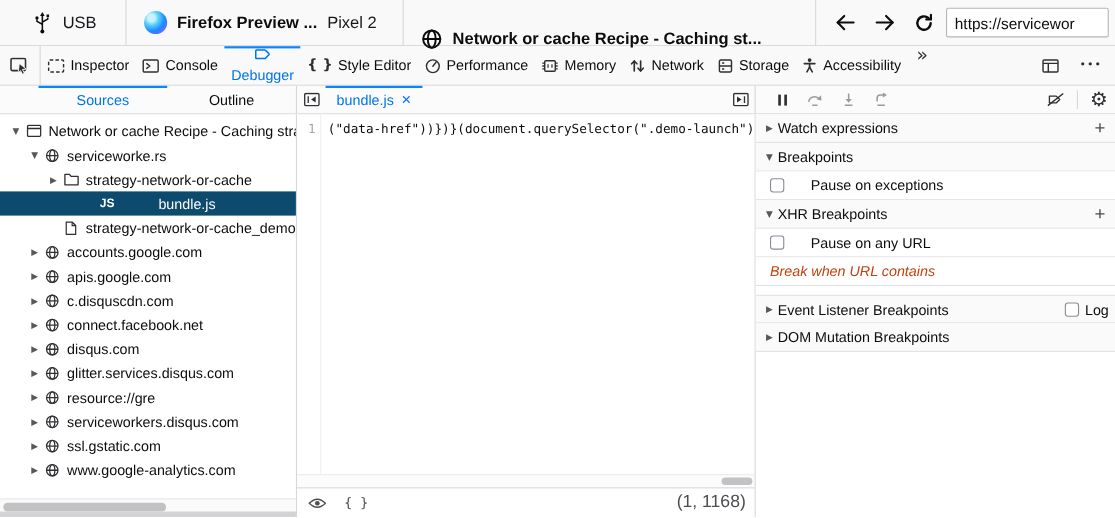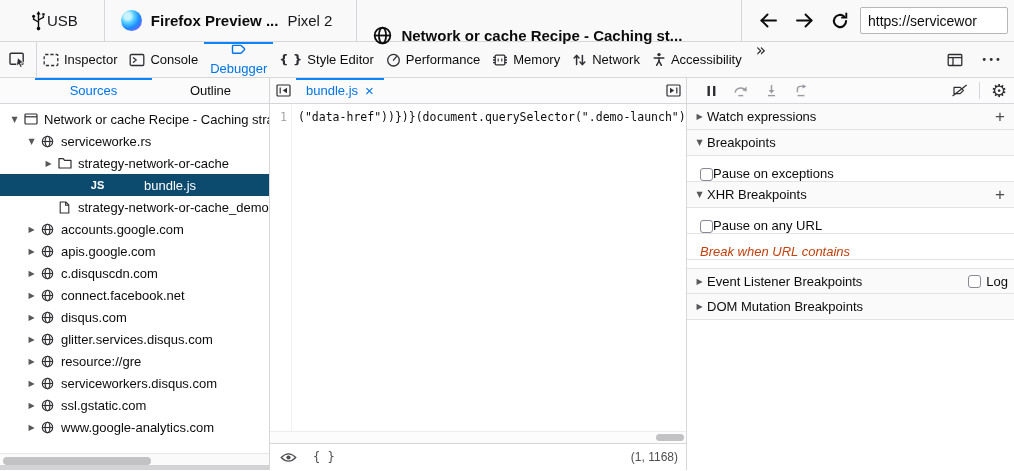--- a/index.html
+++ b/index.html
@@ -8,21 +8,21 @@
     font-family:"Liberation Sans", sans-serif;
     font-size:13px; color:#0c0c0d; background:#fff; position:relative;
   }
   .glyph { font-family:"DejaVu Sans", sans-serif; }
 
   
   .topbar { height:42px; background:#f9f9fa; border-bottom:1px solid #d7d7db;
             display:flex; align-items:stretch; }
   .tb-sec { display:flex; align-items:center; }
   .tb-div { width:1px; background:#d7d7db; }
-  .tb-usb { padding:0 26px 0 30px; gap:0; }
+  .tb-usb { padding:0 26px 0 30px; gap:10px; }
   .tb-runtime { padding:0 24px 0 16px; gap:9px; }
   .tb-page { padding:0 20px 0 16px; gap:9px; flex:1; min-width:0;margin-top:29px; }
   .tb-nav { padding:0 6px 0 10px; gap:4px; }
   .tb-title { font-weight:bold; font-size:15px; white-space:nowrap; }
   .tb-sub { font-size:15px; color:#17171b; white-space:nowrap; }
   .ff-logo { width:21px; height:21px; border-radius:50%;
     background:radial-gradient(circle at 32% 30%, #c9f3ff 0 16%, #5ad1ff 32%, #1b8bff 58%, #8a5cff 88%, #9059ff 100%); }
   .nav-btn { width:32px; height:32px; display:flex; align-items:center; justify-content:center; border-radius:3px; }
   .url-box { width:148px; height:27px; border:1px solid #b6b6b9; border-radius:2px;
              background:#fff; font-size:14px; color:#0c0c0d; padding:0 0 0 7px;
@@ -86,27 +86,27 @@
 
   
   .editor { position:absolute; inset:0 0 39px 0; display:flex; font-family:"DejaVu Sans Mono", monospace; font-size:11.5px; }
   .gutter { width:22px; flex:none; text-align:right; padding:6px 4px 0 0; color:#a6a6a8; border-right:1px solid #f0f0f1; }
   .codepane { padding:6px 0 0 6px; white-space:pre; color:#0c0c0d; overflow:hidden; }
   .ed-hscroll { position:absolute; left:0; right:0; bottom:27px; height:12px; border-top:1px solid #ececee; background:#fcfcfd; }
   .ed-hscroll .thumb { position:absolute; right:2px; top:2px; width:28px; height:7px; border-radius:4px; background:#c2c2c4; }
   .ed-footer { position:absolute; left:0; right:0; bottom:0; height:27px; border-top:1px solid #d7d7db;
                background:#fff; display:flex; align-items:center; }
   .pp { font-family:"DejaVu Sans Mono", monospace; font-size:12px; color:#4d4d52; margin-left:16px; }
-  .cursor-pos { margin-left:auto; margin-right:8px; font-size:12px; color:#4d4d52; }
+  .cursor-pos { margin-left:auto; margin-right:8px; font-size:16px; color:#4d4d52; }
 
   
   .acc-h, .acc-row { height:26px; display:flex; align-items:center; border-bottom:1px solid #e3e3e5; font-size:13px; }
   .acc-h { background:#fafafa; padding-left:5px; }
   .acc-h .tw { width:15px; text-align:center; font-size:8px; color:#57575c; }
-  .acc-row { background:#fff; padding-left:13px; gap:0;align-items:flex-end; }
+  .acc-row { background:#fff; padding-left:13px; gap:24px; }
   .plus { margin-left:auto; margin-right:9px; font-size:17px; font-weight:300; color:#4a4a4f; line-height:1; }
   .cb { width:13px; height:13px; border:1px solid #8a8a95; border-radius:3px; background:#fff; flex:none; }
   .ph { font-style:italic; color:#c2410c; }
   .acc-gap { height:8px; border-bottom:1px solid #e3e3e5; background:#fff; border-bottom:none; }
   .log-wrap { margin-left:auto; margin-right:6px; display:flex; align-items:center; gap:5px; }
   .bt { border-top:1px solid #e3e3e5; }
 
   svg { display:block; }
 </style>
 </head>
@@ -236,20 +236,30 @@
       <svg width="15" height="14" viewBox="0 0 15 14" fill="none" stroke="#2f2f33" stroke-width="1.5" stroke-linecap="round" stroke-linejoin="round">
         <path d="M4.6 11.5 V2.8"></path>
           <path d="M2.2 5 L4.6 2.4 L7 5"></path>
         <path d="M10.4 2.5 V11.2"></path>
           <path d="M8 9 L10.4 11.6 L12.8 9"></path>
       </svg>
     </span>
     <span>Network</span>
   </span>
 
+  <span class="tbx-tab">
+    <span>
+      <svg width="15" height="14" viewBox="0 0 15 14" fill="none" stroke="#2f2f33" stroke-width="1.3">
+        <rect x="2" y="1.6" width="11" height="10.8" rx="1.2"></rect>
+          <path d="M2 7 H13"></path>
+        <path d="M4.4 4.3 h2 M4.4 9.7 h2" stroke-width="1.2"></path>
+      </svg>
+    </span>
+    <span>Storage</span>
+  </span>
 
   <span class="tbx-tab">
     <span>
       <svg width="14" height="15" viewBox="0 0 14 15" fill="none" stroke="#2f2f33" stroke-width="1.5" stroke-linecap="round" stroke-linejoin="round">
         <circle cx="7" cy="2.6" r="1.7" fill="#2f2f33" stroke="none"></circle>
         <path d="M2.2 5.9 H11.8"></path>
           <path d="M7 5.9 V9"></path>
         <path d="M7 9 L4.6 13.3"></path>
           <path d="M7 9 L9.4 13.3"></path>
       </svg>

